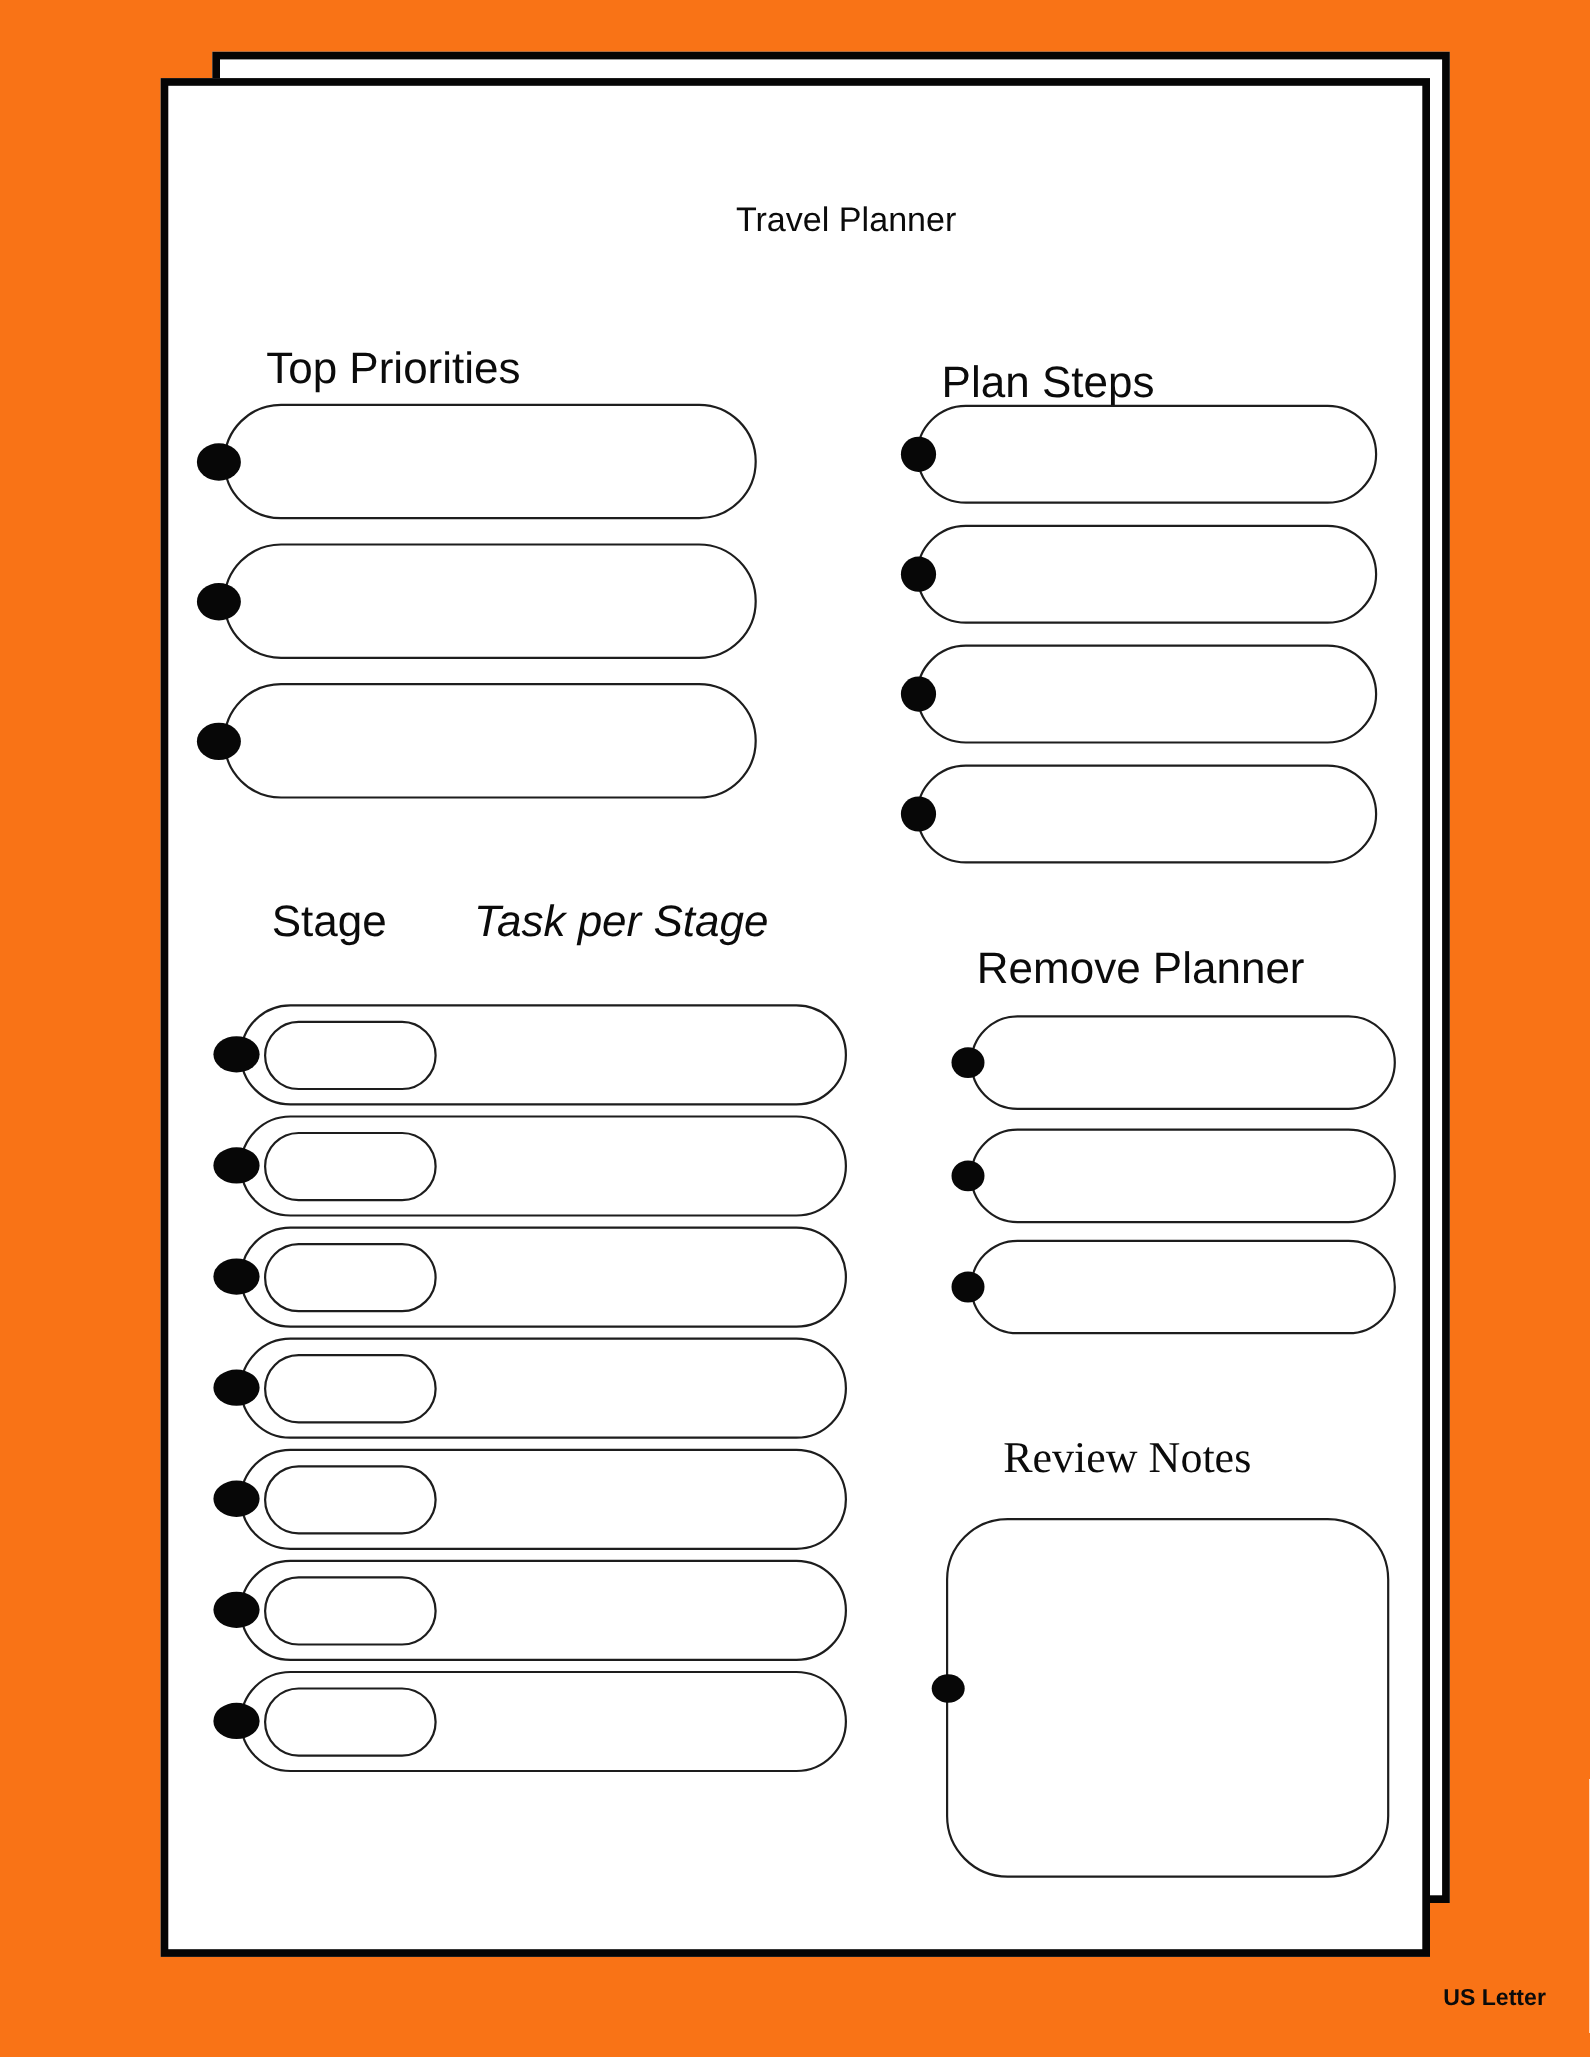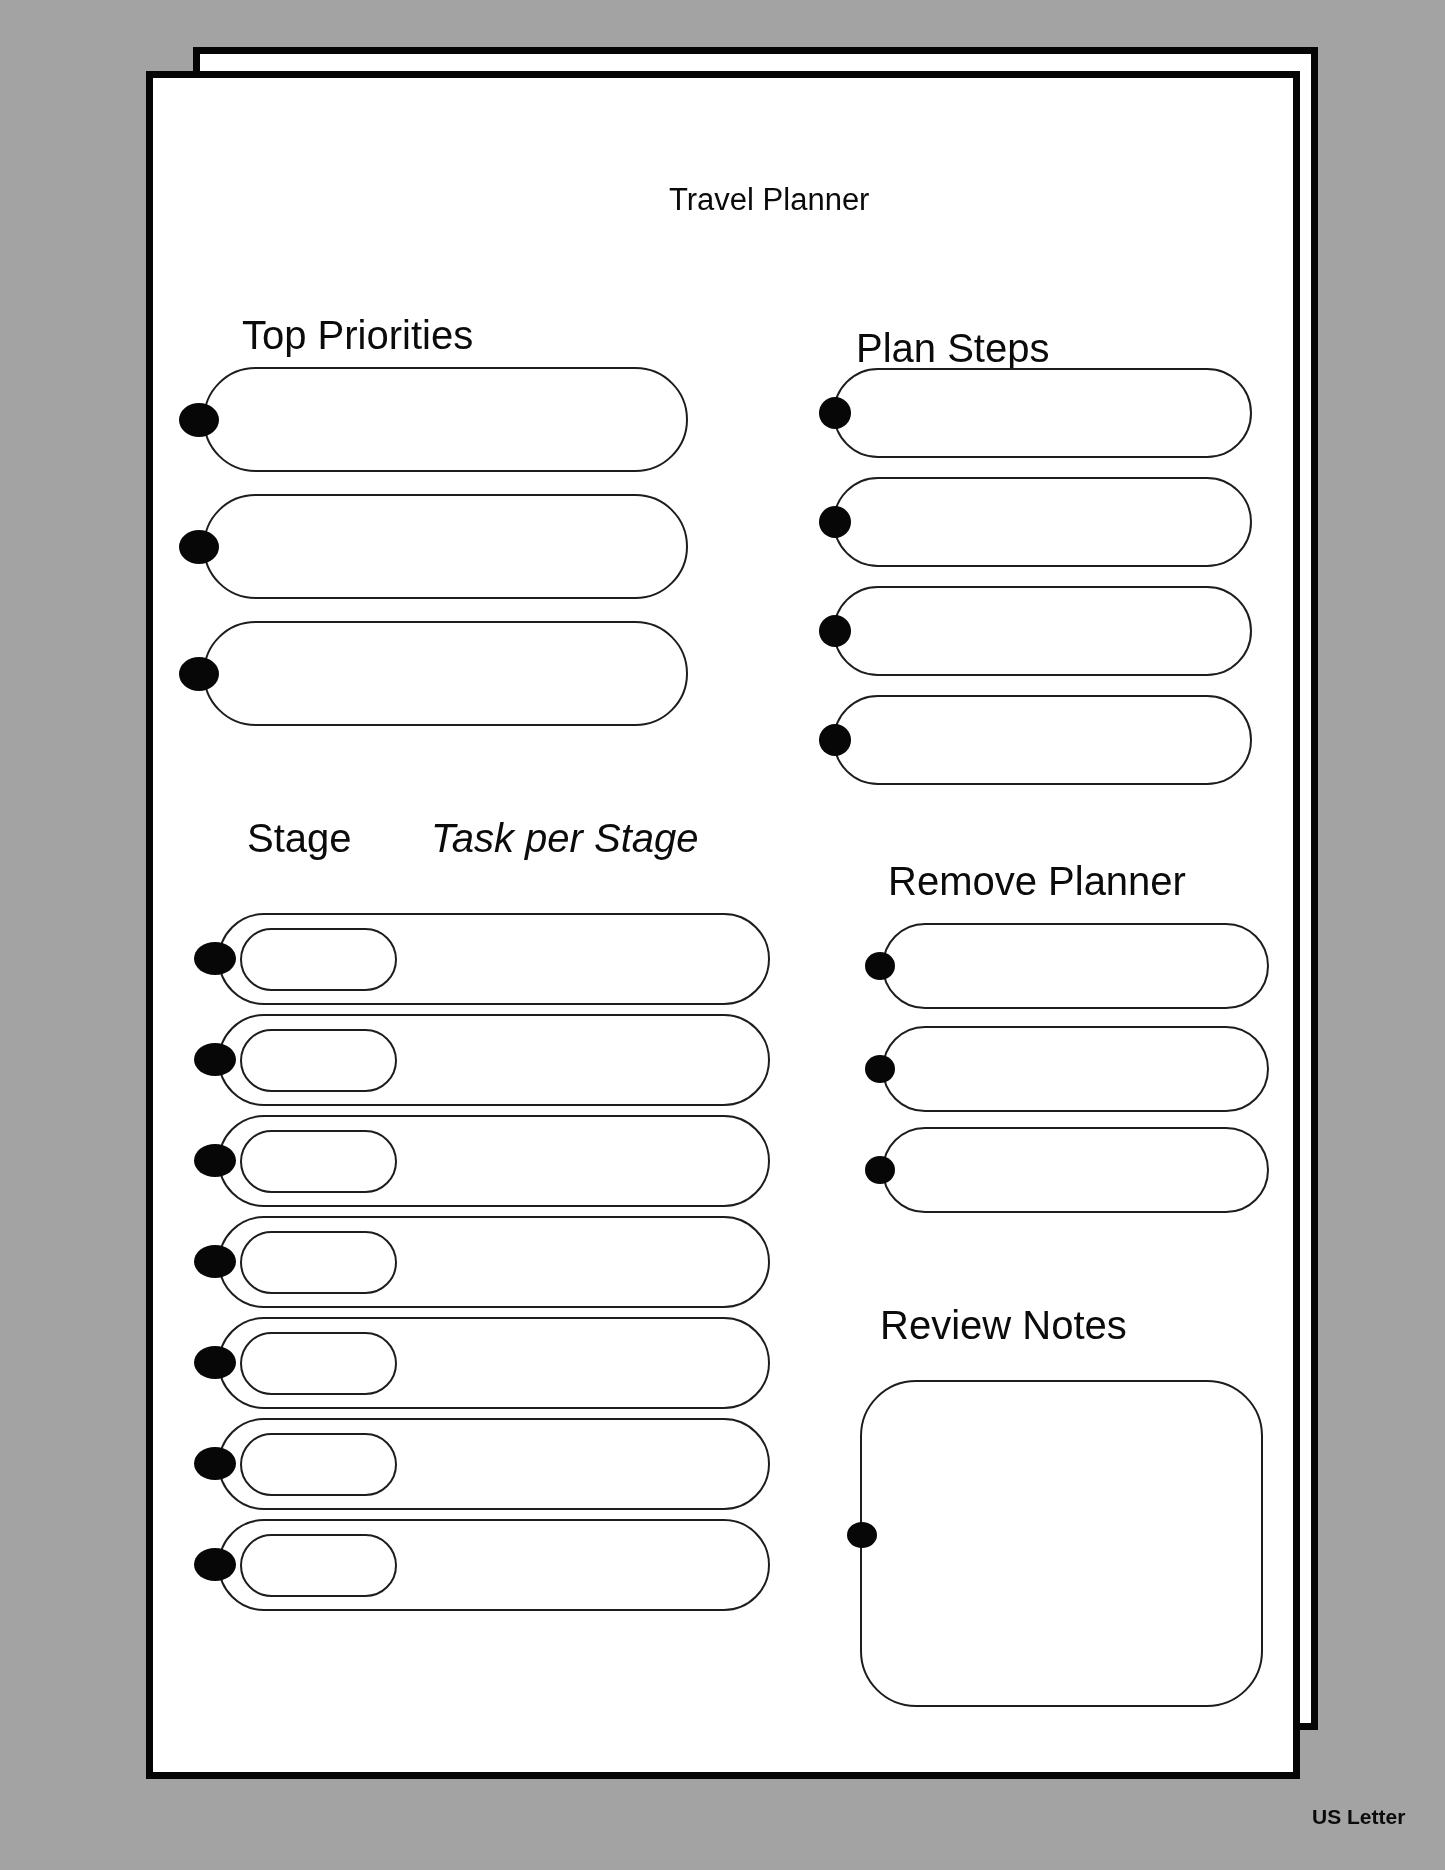--- a/index.html
+++ b/index.html
@@ -1,32 +1,32 @@
 <!DOCTYPE html>
 <html><head>
 <meta charset="utf-8">
 <style>
   html,body{margin:0;padding:0;background:#fff;}
   #canvas{
-    position:relative;width:1445px;height:1870px;background:#a3a3a3;overflow:hidden;
+    position:relative;width:1445px;height:1870px;background:#f97316;overflow:hidden;
     font-family:"Liberation Sans","DejaVu Sans",sans-serif;color:#000;
   }
   
   .sheet{position:absolute;background:#ffffff;box-sizing:border-box;border:7px solid #050505;}
   #back-sheet{left:193px;top:47px;width:1125px;height:1683px;}
   #front-sheet{left:146px;top:71px;width:1154px;height:1708px;}
 
   .lbl{position:absolute;font-size:40px;line-height:1.05;color:#0b0b0b;white-space:nowrap;}
   #page-title{left:669px;top:184px;font-size:31px;}
   #top-priorities-label{left:242px;top:314px;}
   #plan-steps-label{left:856px;top:327px;}
   #stages-label{left:247px;top:817px;}
   #task-per-stage-label{left:431px;top:817px;font-style:italic;}
   #remove-friction-label{left:888px;top:860px;}
-  #review-notes-label{left:880px;top:1304px;}
+  #review-notes-label{left:912px;top:1304px;font-family:Liberation Serif, serif;}
   #paper-size-label{left:1312px;top:1806px;font-size:21px;font-weight:bold;}
 
   .slot{position:absolute;box-sizing:border-box;background:#fff;border:2px solid #1d1d1d;}
   .dot{position:absolute;background:#070707;border-radius:50%;}
 
   
   .tp{left:203px;width:485px;height:105px;border-radius:53px;}
   .tp .dot{width:40px;height:34px;left:-26px;top:calc(50% - 17px);}
 
   

